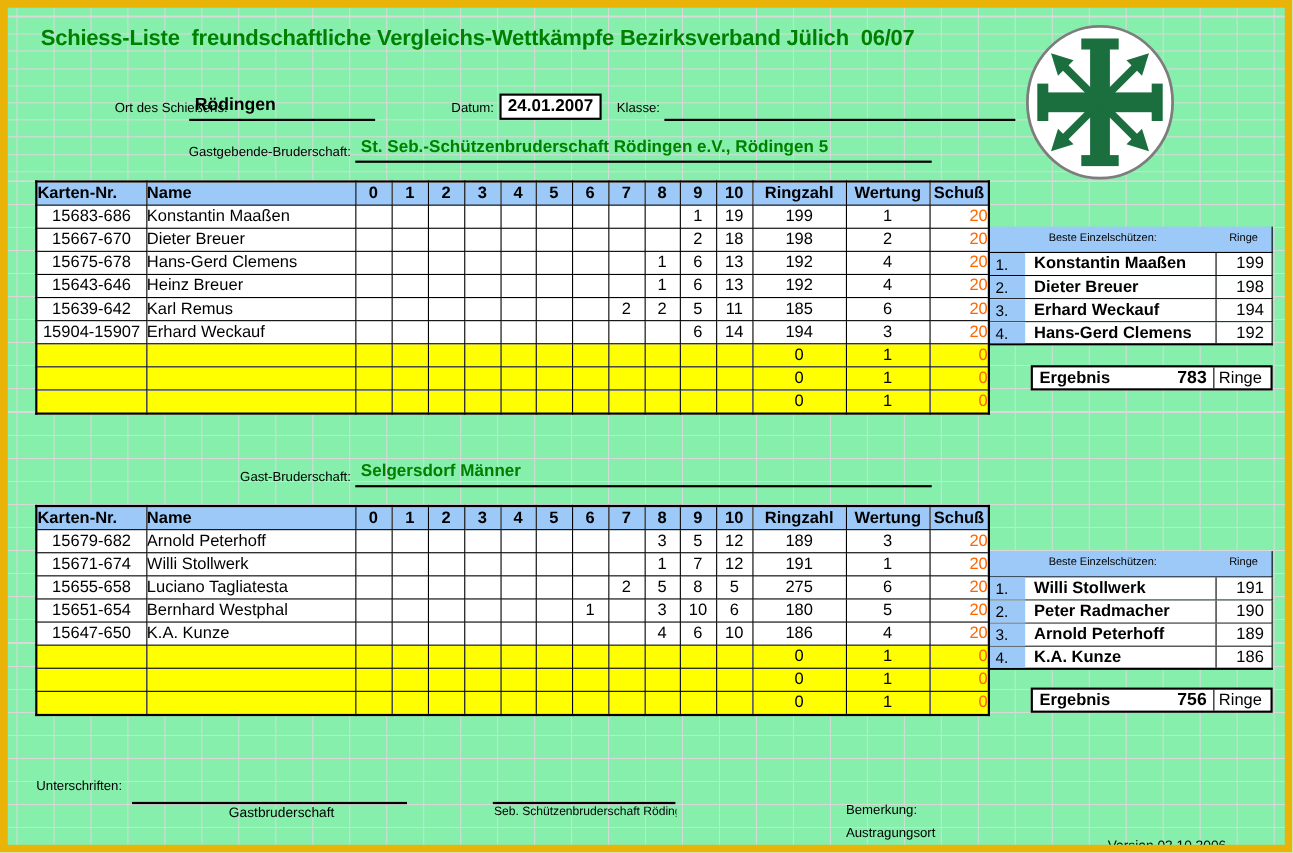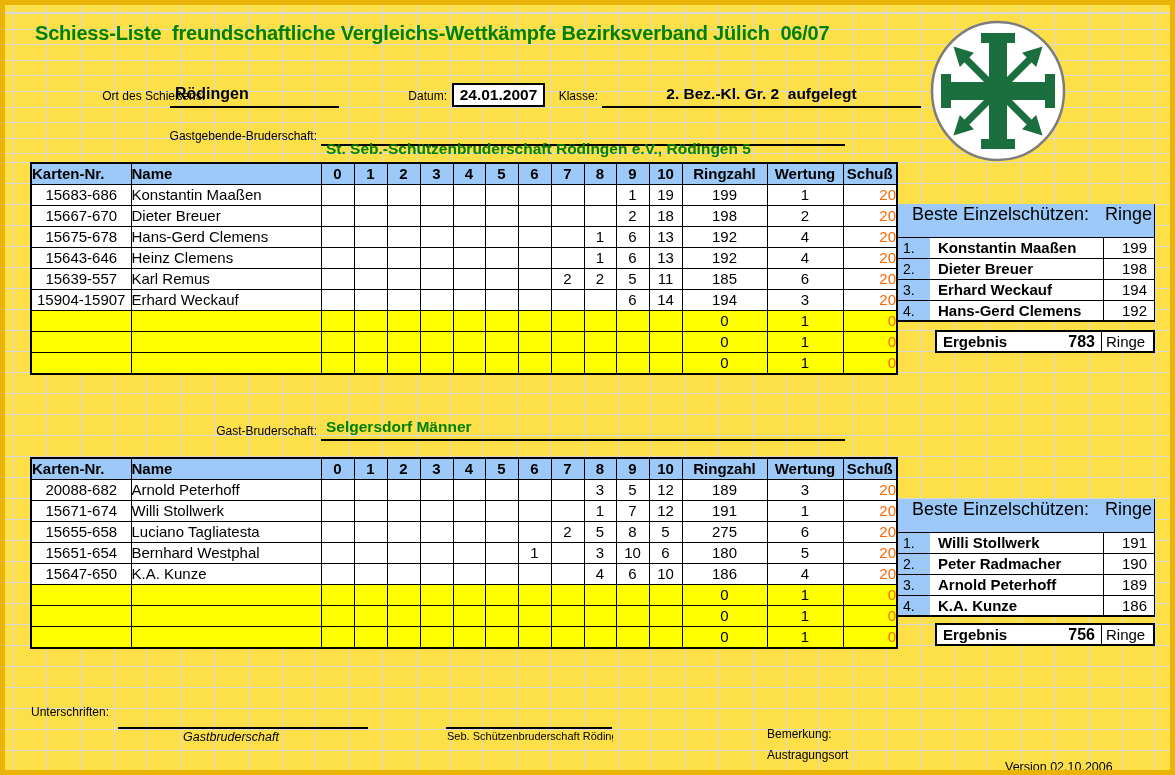--- a/index.html
+++ b/index.html
@@ -1,18 +1,18 @@
 <!DOCTYPE html>
 <html style="--green: #008000; --blue: #9cc9f7; --yellow: #ffff00; --orange: #ff6600;"><head>
 <meta charset="utf-8">
 <style>
   html,body { margin:0; padding:0; background:#fff; }
   .page {
-    position:relative; width:1175px; height:775px; background:#fde047;
-    border:5px solid #eab308; box-sizing:border-box; overflow:hidden;
+    position:relative; width:1175px; height:775px; background:#86efac;
+    border:7px solid #eab308; box-sizing:border-box; overflow:hidden;
     font-family:"Liberation Sans", sans-serif; color:#000;
   }
   .grid { position:absolute; pointer-events:none; z-index:0; }
   .grid-v { left:0; top:0; right:0; bottom:0;
     background:repeating-linear-gradient(to right,#d9d9d9 0 1px,transparent 1px 33.6px);
     background-position:8px 0; }
   .grid-h-top { left:0; right:0; top:0; height:157px;
     background:repeating-linear-gradient(to bottom,#d9d9d9 0 1px,transparent 1px 15.6px);
     background-position:0 8px; }
   .grid-h-main { left:0; right:0; top:157px; bottom:0;
@@ -38,22 +38,22 @@
   .h-left { text-align:left; padding-left:6px; }
   .c-karten { text-align:center; padding-left:6px; }
   .c-name { text-align:left; padding-left:6px; font-weight:bold; }
   .c-score { text-align:center; }
   .c-ring { text-align:center; }
   .c-wert { text-align:center; font-weight:bold; }
   .c-schuss { text-align:right; padding-right:6px; font-weight:bold; color:var(--orange); }
   tr.empty td { background:var(--yellow); }
 
   .sidebar { position:absolute; z-index:2; width:257px; }
-  .sb-header { display:flex; background:var(--blue); height:34px; line-height:21px;
-    font-size:18px; border-bottom:1px solid #000; border-right:1px solid #000; box-sizing:border-box; }
+  .sb-header { display:flex; background:var(--blue); height:24px; line-height:21px;
+    font-size:10px; border-bottom:1px solid #000; border-right:1px solid #000; box-sizing:border-box; }
   .sb-title { width:205px; text-align:center; }
   .sb-col { flex:1; text-align:center; }
   .sb-row { display:flex; height:21px; line-height:20px; border-bottom:1px solid #000;
     border-right:1px solid #000; box-sizing:border-box; background:#fff; }
   .sb-row:last-child { border-bottom:2px solid #000; }
   .sb-rank { width:32px; background:var(--blue); font-size:14px; padding-left:5px; box-sizing:border-box; }
   .sb-name { width:173px; font-weight:bold; font-size:15px; padding-left:8px; box-sizing:border-box;
     white-space:nowrap; overflow:hidden; }
   .sb-ringe { flex:1; text-align:right; padding-right:7px; font-size:15px;
     border-left:1px solid #000; box-sizing:border-box; }
@@ -108,25 +108,24 @@
   <div class="uline" style="left:165px; top:84px; width:169px; height:17px;"></div>
   <div class="abs fieldval" style="left:170px; top:80px;">Rödingen</div>
 
   <div class="abs lbl r" style="left:390px; top:84px; width:52px;">Datum:</div>
   <div class="databox" style="left:447px; top:78px; width:93px; height:24px;">
     <span class="fieldval" style="font-size:15.5px;">24.01.2007</span>
   </div>
 
   <div class="abs lbl r" style="left:533px; top:84px; width:60px;">Klasse:</div>
   <div class="uline" style="left:597px; top:84px; width:319px; height:17px;"></div>
-  <div class="abs fieldval c" style="left:597px; top:80px; width:319px; font-size:15.5px;">2. Bez.-Kl. Gr. 2  aufgelegt</div>
 
   <div class="abs lbl r" style="left:80px; top:124px; width:232px;">Gastgebende-Bruderschaft:</div>
   <div class="uline" style="left:316px; top:122px; width:524px; height:17px;"></div>
-  <div class="abs fieldval greenval" style="left:321px; top:118px; font-size:15.5px;margin-top:17px;">St. Seb.-Schützenbruderschaft Rödingen e.V., Rödingen 5</div>
+  <div class="abs fieldval greenval" style="left:321px; top:118px; font-size:15.5px;">St. Seb.-Schützenbruderschaft Rödingen e.V., Rödingen 5</div>
 
   <table class="score-table" id="host-table" style="left:25px; top:157px;">
       <colgroup>
         <col style="width: 100px;">
         <col style="width: 190px;">
         <col style="width: 33px;">
         <col style="width: 33px;">
         <col style="width: 33px;">
         <col style="width: 33px;">
         <col style="width: 32px;">
@@ -210,38 +209,38 @@
           <td class="c-score"></td>
           <td class="c-score">1</td>
           <td class="c-score">6</td>
           <td class="c-score">13</td>
           <td class="c-ring">192</td>
           <td class="c-wert">4</td>
           <td class="c-schuss">20</td>
         </tr>
         <tr>
           <td class="c-karten">15643-646</td>
-          <td class="c-name">Heinz Clemens</td>
+          <td class="c-name">Heinz Breuer</td>
           <td class="c-score"></td>
           <td class="c-score"></td>
           <td class="c-score"></td>
           <td class="c-score"></td>
           <td class="c-score"></td>
           <td class="c-score"></td>
           <td class="c-score"></td>
           <td class="c-score"></td>
           <td class="c-score">1</td>
           <td class="c-score">6</td>
           <td class="c-score">13</td>
           <td class="c-ring">192</td>
           <td class="c-wert">4</td>
           <td class="c-schuss">20</td>
         </tr>
         <tr>
-          <td class="c-karten">15639-557</td>
+          <td class="c-karten">15639-642</td>
           <td class="c-name">Karl Remus</td>
           <td class="c-score"></td>
           <td class="c-score"></td>
           <td class="c-score"></td>
           <td class="c-score"></td>
           <td class="c-score"></td>
           <td class="c-score"></td>
           <td class="c-score"></td>
           <td class="c-score">2</td>
           <td class="c-score">2</td>
@@ -397,21 +396,21 @@
           <th>8</th>
           <th>9</th>
           <th>10</th>
           <th>Ringzahl</th>
           <th>Wertung</th>
           <th class="c-schuss-h">Schuß</th>
         </tr>
       </thead>
       <tbody>
         <tr>
-          <td class="c-karten">20088-682</td>
+          <td class="c-karten">15679-682</td>
           <td class="c-name">Arnold Peterhoff</td>
           <td class="c-score"></td>
           <td class="c-score"></td>
           <td class="c-score"></td>
           <td class="c-score"></td>
           <td class="c-score"></td>
           <td class="c-score"></td>
           <td class="c-score"></td>
           <td class="c-score"></td>
           <td class="c-score">3</td>
@@ -579,21 +578,21 @@
 
   <div class="ergebnis" style="top:618px;">
     <span class="erg-label">Ergebnis</span>
     <span class="erg-value">756</span>
     <span class="erg-unit">Ringe</span>
   </div>
 
   <div class="abs lbl" style="left:26px; top:700px;">Unterschriften:</div>
 
   <div class="uline" style="left:113px; top:706px; width:250px; height:16px;"></div>
-  <div class="abs siglabel c" style="left:101px; top:725px; width:250px;font-style:italic;">Gastbruderschaft</div>
+  <div class="abs siglabel c" style="left:124px; top:725px; width:250px;">Gastbruderschaft</div>
 
   <div class="uline" style="left:441px; top:706px; width:166px; height:16px;"></div>
   <div class="abs sig2" style="left:442px; top:725px; width:166px;">Seb. Schützenbruderschaft Rödingen e</div>
 
   <div class="abs lbl" style="left:762px; top:722px;">Bemerkung:</div>
   <div class="abs lbl" style="left:762px; top:743px;">Austragungsort</div>
 
   <div class="abs" style="left:1000px; top:755px; width:160px; font-size:12.5px;text-decoration:underline;">Version 02.10.2006</div>
 
 </div>

